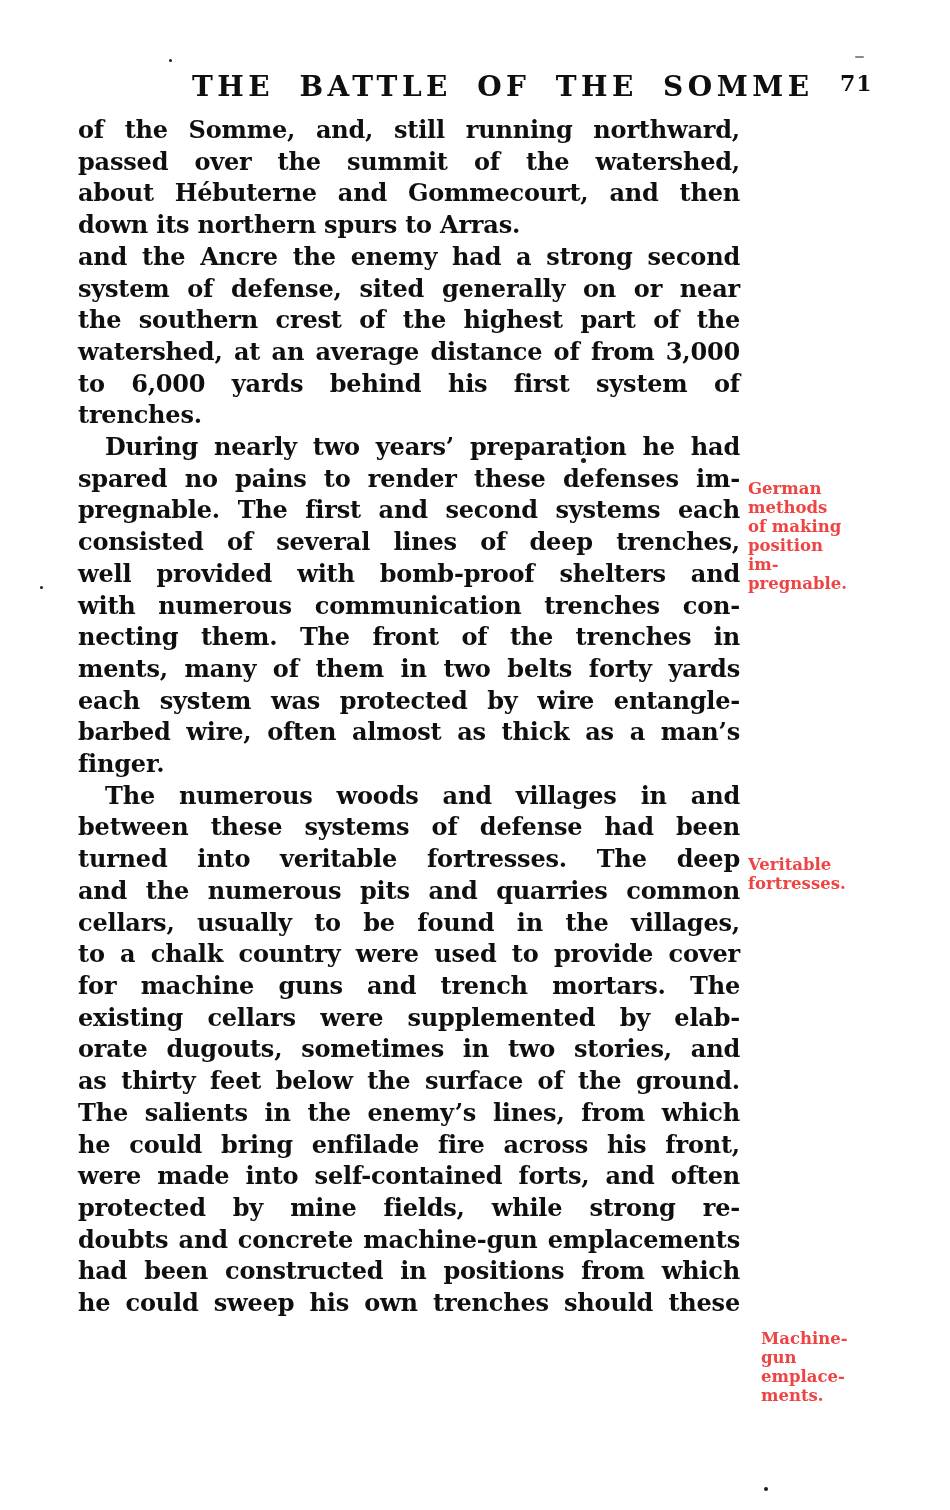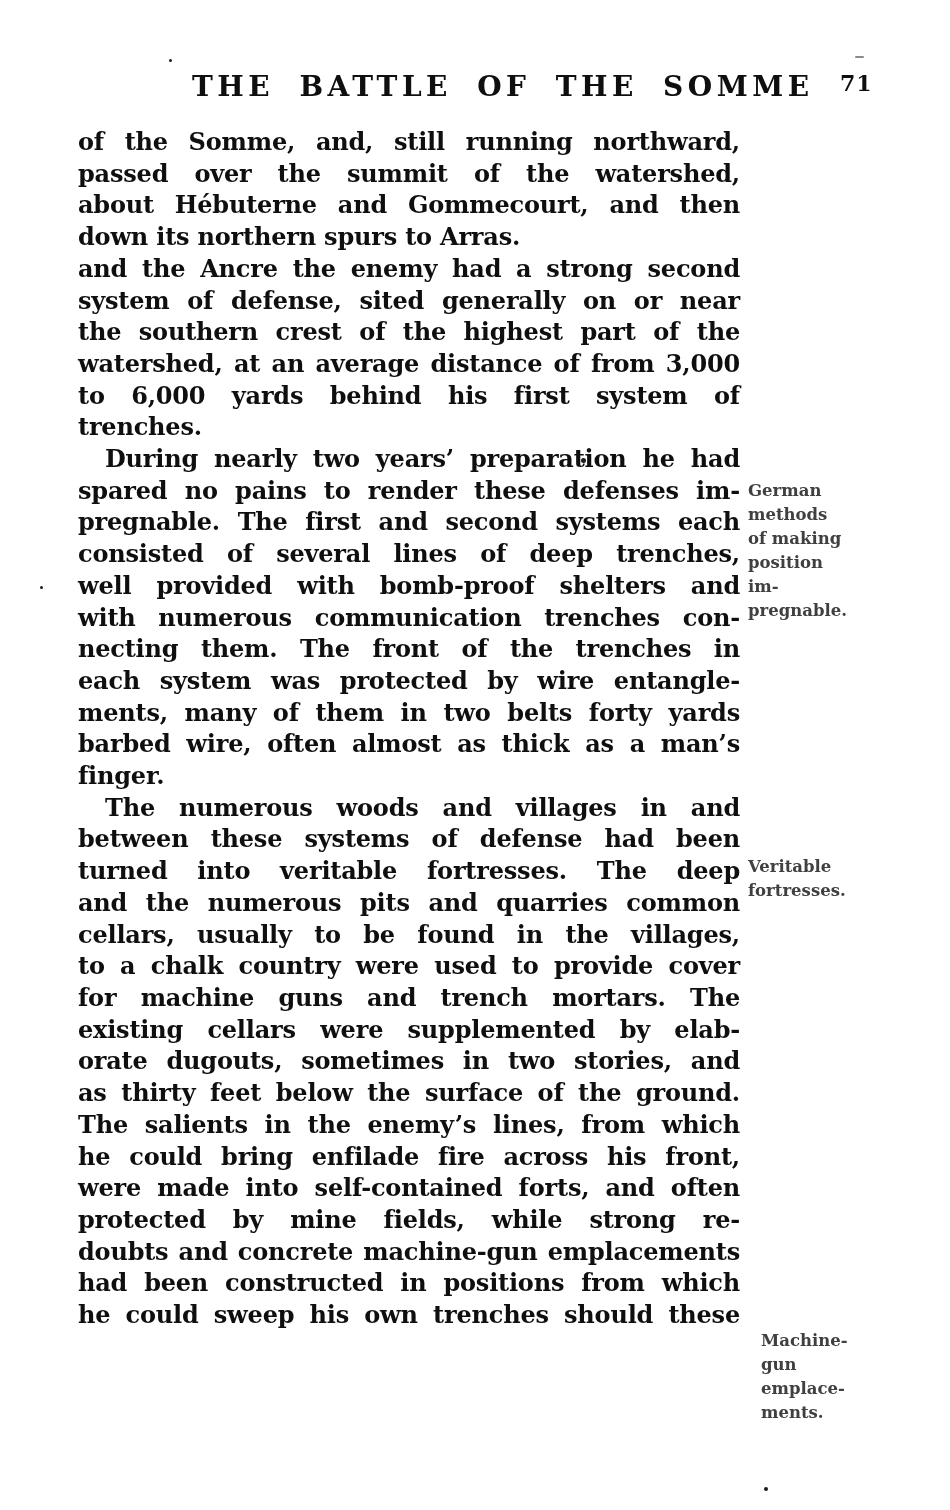--- a/index.html
+++ b/index.html
@@ -18,39 +18,39 @@
     font-size: 28px; font-weight: bold;
     letter-spacing: 4.5px; word-spacing: 11px;
     white-space: nowrap;
   }
   .page-number {
     position: absolute; left: 840px; top: 70px;
     font-size: 22px; font-weight: bold; letter-spacing: 1px;
   }
 
   .body-text {
-    position: absolute; left: 78px; top: 126px; width: 662px;
+    position: absolute; left: 78px; top: 114px; width: 662px;
     font-size: 24px; font-weight: bold;
     line-height: 31.7px; letter-spacing: -0.2px;
   }
   .paragraph { margin: 0; }
   .line {
     text-align: justify;
     text-align-last: justify;
     min-height: 31.7px;
   }
   .line.flush { text-align-last: left; }
   .line.indent { text-indent: 27px; }
 
   .margin-note {
     position: absolute; left: 748px; width: 125px;
     font-size: 16.5px; font-weight: bold;
-    line-height: 24px;
+    line-height: 19px;
     white-space: pre-line;
-    color: #404040;
+    color: #ef4444;
   }
   #note-0 { top: 479px; }
   #note-1 { top: 855px; }
   #note-2 { top: 1329px; margin-left: 13px; }
 
   .speck { position: absolute; background: #1c1c1c; border-radius: 50%; }
   #speck-0 { left: 169px; top: 59px;  width: 3px; height: 3px; }
   #speck-1 { left: 581px; top: 458px; width: 5px; height: 5px; }
   #speck-2 { left: 40px;  top: 586px; width: 3px; height: 3px; }
   #speck-3 { left: 764px; top: 1487px; width: 4px; height: 4px; }
@@ -81,22 +81,22 @@
         <div class="line flush">trenches.</div>
       </div>
       <div class="paragraph">
         <div class="line indent">During nearly two years’ preparation he had</div>
         <div class="line">spared no pains to render these defenses im-</div>
         <div class="line">pregnable.  The first and second systems each</div>
         <div class="line">consisted of several lines of deep trenches,</div>
         <div class="line">well provided with bomb-proof shelters and</div>
         <div class="line">with numerous communication trenches con-</div>
         <div class="line">necting them.  The front of the trenches in</div>
+        <div class="line">ments, many of them in two belts forty yards</div>
         <div class="line">each system was protected by wire entangle-</div>
-        <div class="line">ments, many of them in two belts forty yards</div>
         <div class="line">barbed wire, often almost as thick as a man’s</div>
         <div class="line flush">finger.</div>
       </div>
       <div class="paragraph">
         <div class="line indent">The numerous woods and villages in and</div>
         <div class="line">between these systems of defense had been</div>
         <div class="line">turned into veritable fortresses.  The deep</div>
         <div class="line">and the numerous pits and quarries common</div>
         <div class="line">cellars, usually to be found in the villages,</div>
         <div class="line">to a chalk country were used to provide cover</div>

